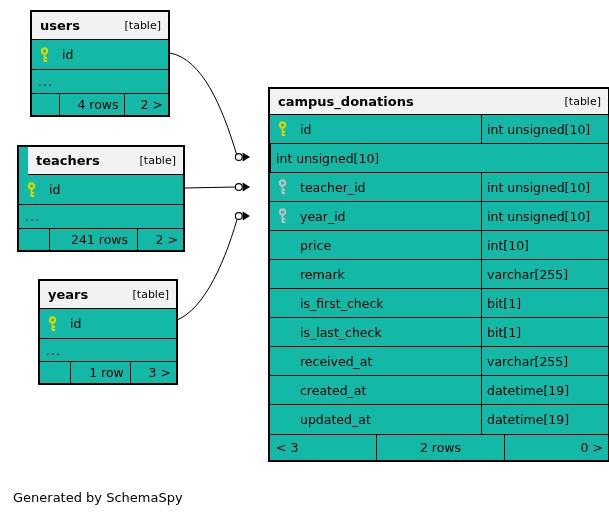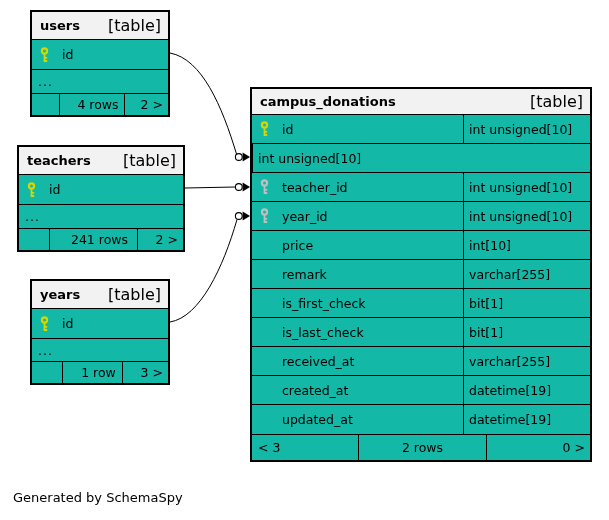--- a/index.html
+++ b/index.html
@@ -11,21 +11,21 @@
   .connectors { position:absolute; left:0; top:0; z-index:1; }
   .tbl {
     position:absolute; background:#14b8a6; border:2px solid #000;
     box-sizing:border-box; display:flex; flex-direction:column; z-index:2;
   }
   .tbl-hdr {
     border-bottom:1px solid #000; display:flex; justify-content:space-between;
     align-items:center; padding:0 7px 0 8px; flex:none;
   }
   .tname { font-weight:bold; font-size:13px; }
-  .ttag  { font-size:16px; }
+  .ttag  { font-size:11px; }
   .idrow { display:flex; align-items:center; padding-left:7px; flex:none; border-bottom:1px solid #000; }
   .keyslot { width:23px; flex:none; display:flex; align-items:center; }
   .ellrow { display:flex; align-items:center; padding-left:6px; flex:none; border-bottom:1px solid #000; letter-spacing:1px; }
   .foot { display:grid; flex:1; }
   .foot > div { display:flex; align-items:center;padding-left:12px; }
   .foot > div + div { border-left:1px solid #000; }
   .fc-mid { justify-content:center; }
   .fc-right { justify-content:flex-end; padding-right:5px; }
   .fc-left { justify-content:flex-start; padding-left:6px; }
 
@@ -78,42 +78,42 @@
     </div>
     <div class="ellrow" style="height:23px;">...</div>
     <div class="foot" style="grid-template-columns:27px 65px 1fr;">
       <div class="fc-left"></div>
       <div class="fc-mid">4 rows</div>
       <div class="fc-right">2 &gt;</div>
     </div>
   </div>
 
   <div class="tbl" style="left:17px;top:145px;width:168px;height:107px;">
-    <div class="tbl-hdr" style="height: 27px; background-color: rgb(242, 242, 242);">
+    <div class="tbl-hdr" style="height: 27px; background-color: rgb(242, 242, 242); margin-left: 9px;">
       <span class="tname">teachers</span>
       <span class="ttag">[table]</span>
     </div>
     <div class="idrow" style="height:29px;">
       <span class="keyslot" style="color: rgb(214, 214, 0);">
         <svg class="keyicon" width="11" height="16" viewBox="0 0 11 16">
           <circle cx="5.5" cy="4" r="2.6" fill="none" stroke="currentColor" stroke-width="2.2"></circle>
           <path d="M5.5 6.5 V15 M5.5 10.8 H8.2 M5.5 14 H8.2" fill="none" stroke="currentColor" stroke-width="1.8"></path>
         </svg>
       </span>
       <span>id</span>
     </div>
     <div class="ellrow" style="height:23px;">...</div>
     <div class="foot" style="grid-template-columns:30px 88px 1fr;">
       <div class="fc-left"></div>
       <div class="fc-mid">241 rows</div>
       <div class="fc-right">2 &gt;</div>
     </div>
   </div>
 
-  <div class="tbl" style="left:30px;top:279px;width:140px;height:106px;">
+  <div class="tbl" style="left:38px;top:279px;width:140px;height:106px;">
     <div class="tbl-hdr" style="height: 27px; background-color: rgb(242, 242, 242);">
       <span class="tname">years</span>
       <span class="ttag">[table]</span>
     </div>
     <div class="idrow" style="height:29px;">
       <span class="keyslot" style="color: rgb(214, 214, 0);">
         <svg class="keyicon" width="11" height="16" viewBox="0 0 11 16">
           <circle cx="5.5" cy="4" r="2.6" fill="none" stroke="currentColor" stroke-width="2.2"></circle>
           <path d="M5.5 6.5 V15 M5.5 10.8 H8.2 M5.5 14 H8.2" fill="none" stroke="currentColor" stroke-width="1.8"></path>
         </svg>
@@ -121,21 +121,21 @@
       <span>id</span>
     </div>
     <div class="ellrow" style="height:22px;">...</div>
     <div class="foot" style="grid-template-columns:30px 60px 1fr;">
       <div class="fc-left"></div>
       <div class="fc-mid">1 row</div>
       <div class="fc-right">3 &gt;</div>
     </div>
   </div>
 
-  <div class="tbl" style="left:250px;top:87px;width:342px;height:375px;">
+  <div class="tbl" style="left:268px;top:87px;width:342px;height:375px;">
     <div class="tbl-hdr" style="height: 25px; background-color: rgb(242, 242, 242);">
       <span class="tname">campus_donations</span>
       <span class="ttag">[table]</span>
     </div>
     <div class="rows">
 
       <div class="crow">
         <div class="cname">
           <span class="keyslot" style="color: rgb(214, 214, 0);">
             <svg class="keyicon" width="11" height="16" viewBox="0 0 11 16">

